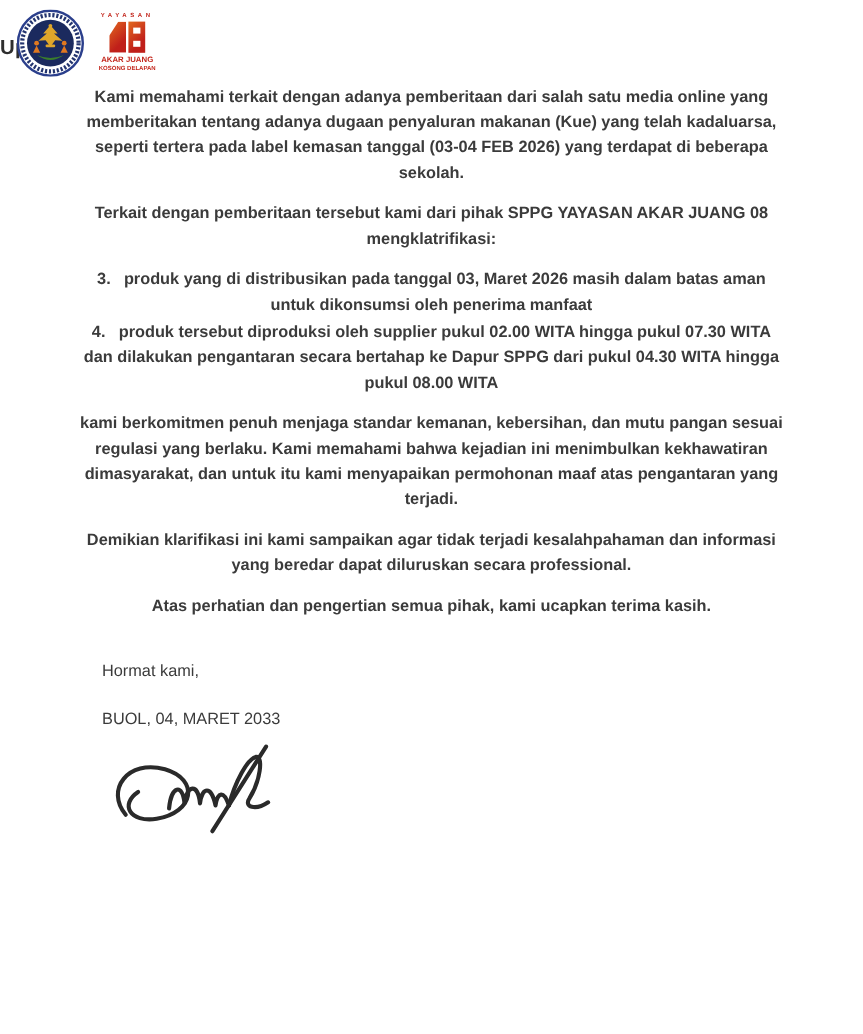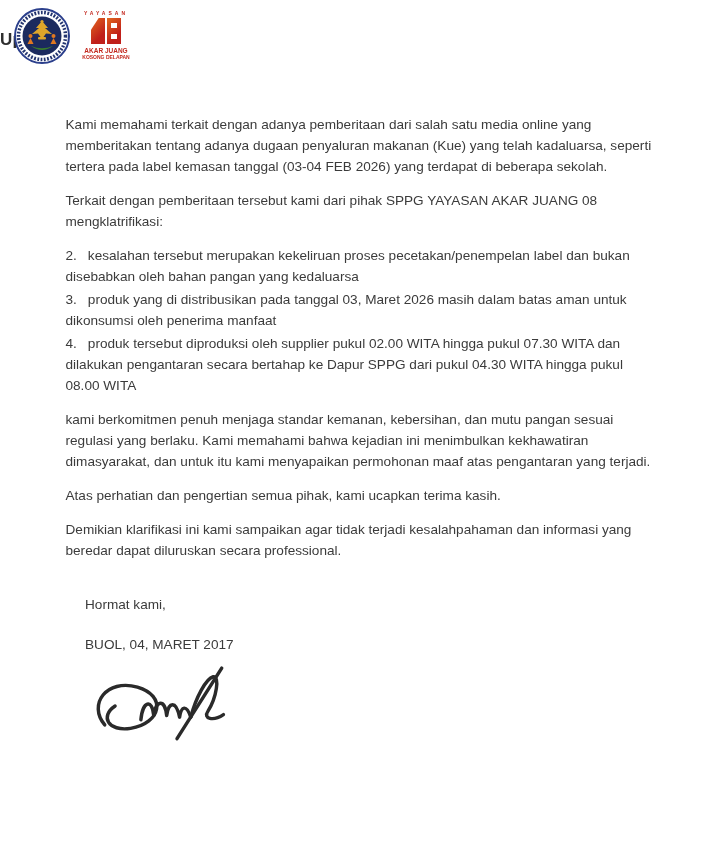--- a/index.html
+++ b/index.html
@@ -35,22 +35,23 @@
   .yayasan-name{font-size:6.5px;font-weight:bold;color:#c3271d;margin-top:3px;line-height:7px;white-space:nowrap;}
   .yayasan-sub{font-size:5px;font-weight:bold;color:#c3271d;line-height:6px;white-space:nowrap;}
   
   .title{
     text-align:left;padding-top:30px;
     font-size:17px;font-weight:bold;color:#2e2e2e;
     letter-spacing:0.2px;
   }
   
   .content{
-    width:588px;margin:64px auto 0;
-    font-size:13.6px;line-height:21px;
+    width:588px;margin:20px auto 0;
+    text-align:center;
+    font-size:13.6px;line-height:21px;font-weight:bold;
   }
   .content p{margin:0 0 13px 0;}
   .clar-list{list-style:none;margin:0 0 13px 0;padding:0;}
   .clar-list li{margin:0 0 2px 0;}
   .li-num{margin-right:11px;}
   
   .closing{
     margin:34px 0 0 85px;
     text-align:left;
     font-size:13.6px;line-height:20px;
@@ -91,33 +92,32 @@
     </div>
   </div>
 
   <div class="title">Update</div>
 
   <div class="content">
     <p>Kami memahami terkait dengan adanya pemberitaan dari salah satu media online yang memberitakan tentang adanya dugaan penyaluran makanan (Kue) yang telah kadaluarsa, seperti tertera pada label kemasan tanggal (03-04 FEB 2026) yang terdapat di beberapa sekolah.</p>
     <p>Terkait dengan pemberitaan tersebut kami dari pihak SPPG YAYASAN AKAR JUANG 08 mengklatrifikasi:</p>
 
     <ol class="clar-list">
-      <li><span class="li-num">2.</span><span>kesalahan tersebut merupakan kekeliruan proses pecetakan/penempelan label dan bukan disebabkan oleh bahan pangan yang kedaluarsa</span></li>
       <li><span class="li-num">3.</span><span>produk yang di distribusikan pada tanggal 03, Maret 2026 masih dalam batas aman untuk dikonsumsi oleh penerima manfaat</span></li>
       <li><span class="li-num">4.</span><span>produk tersebut diproduksi oleh supplier pukul 02.00 WITA hingga pukul 07.30 WITA  dan dilakukan pengantaran secara bertahap ke Dapur SPPG dari pukul 04.30 WITA hingga pukul 08.00 WITA</span></li>
     </ol>
 
     <p>kami berkomitmen penuh menjaga standar kemanan, kebersihan, dan mutu pangan sesuai regulasi yang berlaku. Kami memahami bahwa kejadian ini menimbulkan kekhawatiran dimasyarakat, dan untuk itu kami menyapaikan permohonan maaf atas pengantaran yang terjadi.</p>
+    <p>Demikian klarifikasi ini kami sampaikan agar tidak terjadi kesalahpahaman dan informasi yang beredar dapat diluruskan secara professional.</p>
     <p>Atas perhatian dan pengertian semua pihak, kami ucapkan terima kasih.</p>
-    <p>Demikian klarifikasi ini kami sampaikan agar tidak terjadi kesalahpahaman dan informasi yang beredar dapat diluruskan secara professional.</p>
   </div>
 
   <div class="closing">
     <div>Hormat kami,</div>
-    <div>BUOL, 04, MARET 2017</div>
+    <div>BUOL, 04, MARET 2033</div>
     <svg class="signature" width="200" height="86" viewBox="0 0 200 100">
       <g fill="none" stroke="#2a2a2a" stroke-width="4" stroke-linecap="round" stroke-linejoin="round">
         <path d="M16 72 C -4 48 18 18 54 28 C 88 38 82 70 46 76 C 20 80 10 62 28 50"></path>
         <path d="M58 66 C 60 44 71 41 73 61 C 75 43 86 41 88 61 C 90 45 99 43 103 63 C 105 50 111 48 116 63"></path>
         <path d="M116 63 C 122 40 134 18 142 16 C 150 15 146 40 136 56 C 130 65 142 68 154 60"></path>
         <path d="M152 6 L 100 88"></path>
       </g>
     </svg>
 
   </div>

